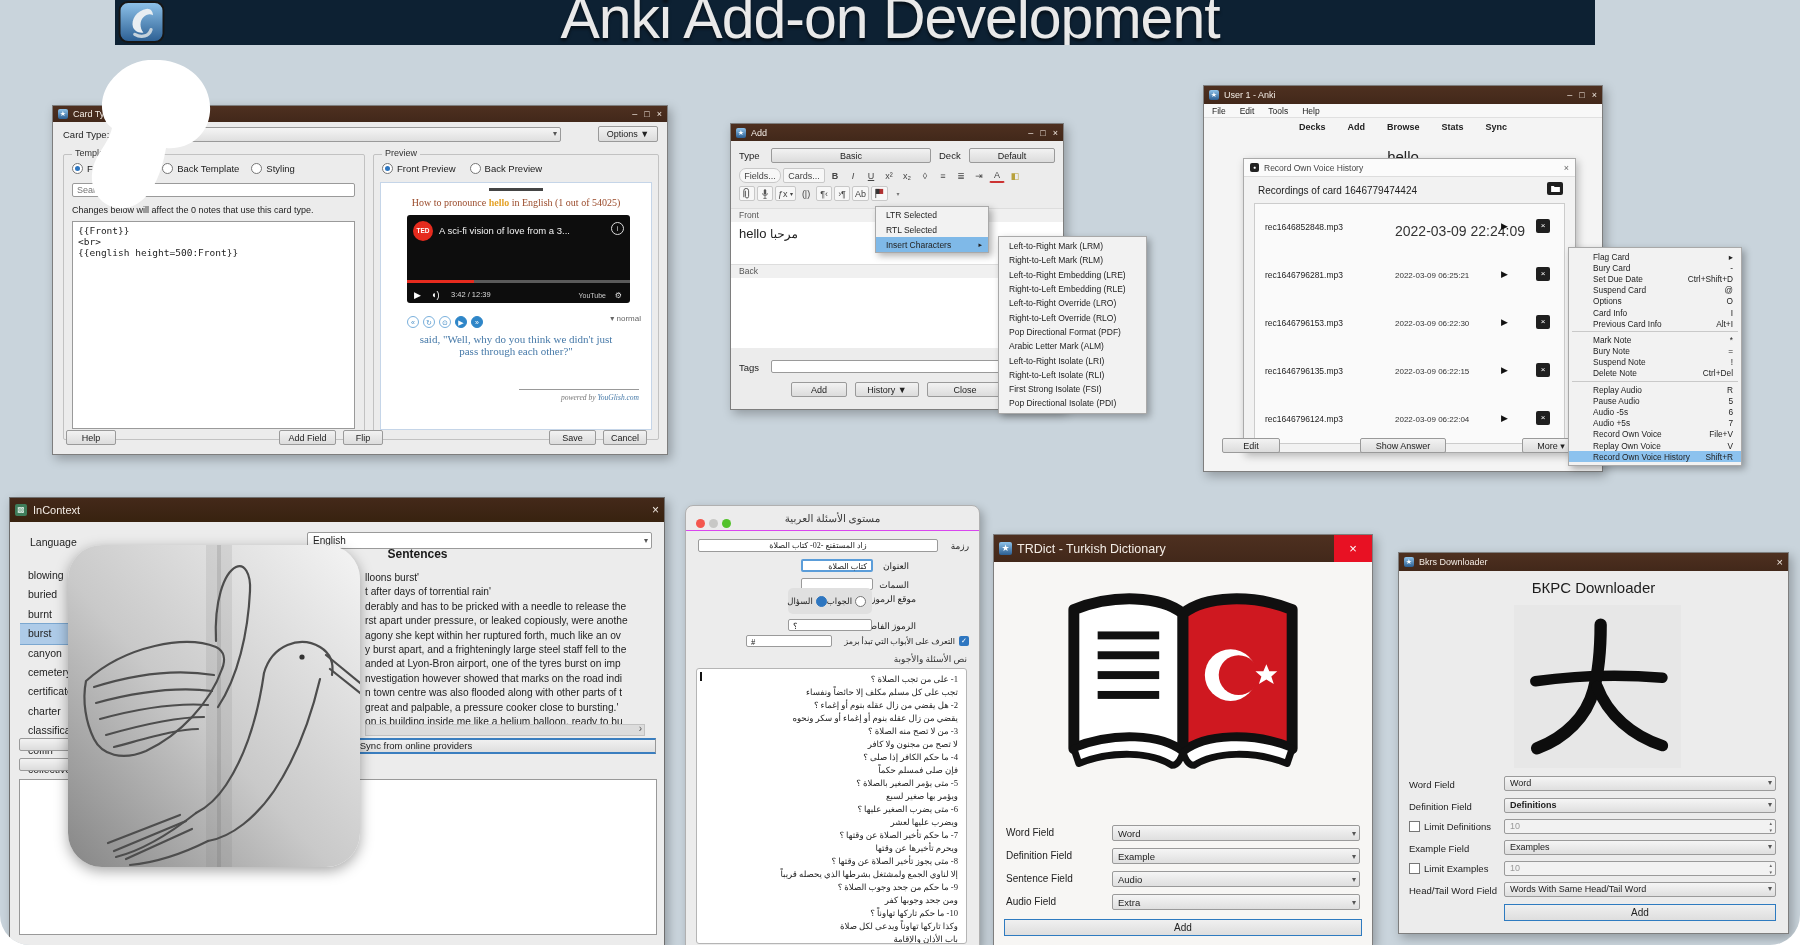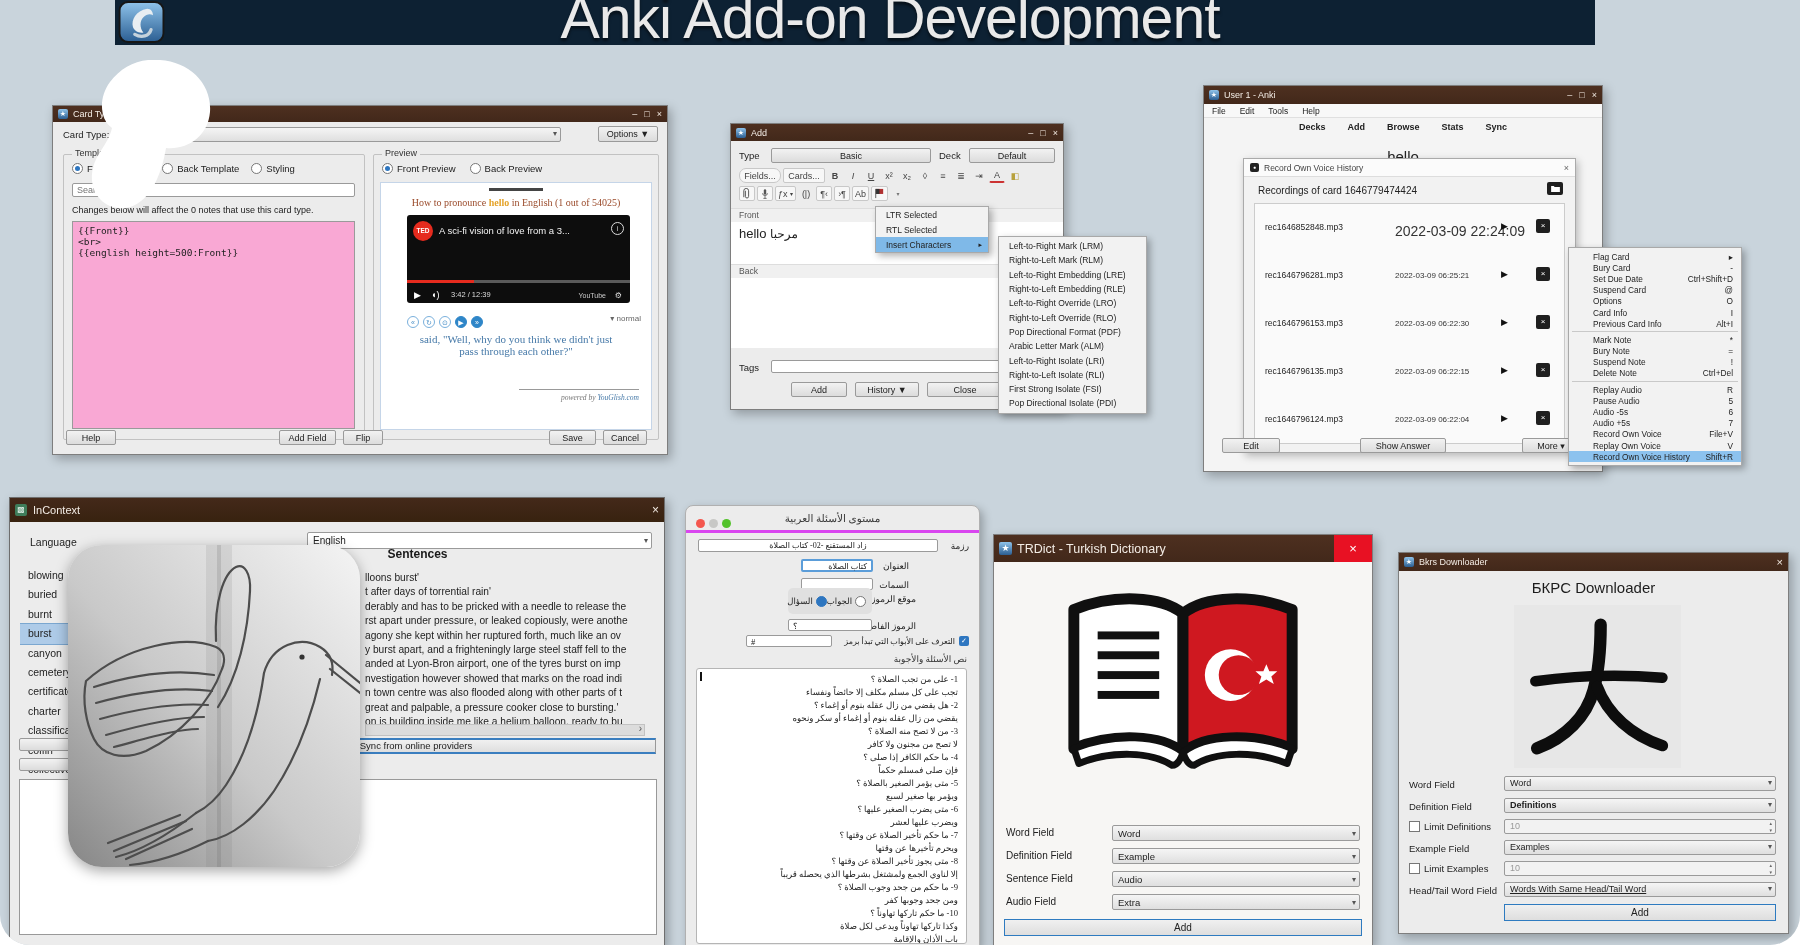--- a/index.html
+++ b/index.html
@@ -101,21 +101,21 @@
             <span class="rdot"></span>
             <span>Back Template</span>
           </span>
         <span class="radio">
             <span class="rdot"></span>
             <span>Styling</span>
           </span>
       </div>
       <input class="inp" style="left: 8px; top: 28px; width: 283px; height: 14px;" placeholder="Search">
       <div class="lbl" style="left:8px;top:50px;font-size:9px;">Changes below will affect the 0 notes that use this card type.</div>
-      <div class="mono" style="position:absolute;left:8px;top:66px;width:283px;height:208px;background:#f9a8d4;border:1px solid #9a9a9a;font-size:9.5px;color:#222;padding:3px 5px;box-sizing:border-box;">
+      <div class="mono" style="position:absolute;left:8px;top:66px;width:283px;height:208px;background:#ffffff;border:1px solid #9a9a9a;font-size:9.5px;color:#222;padding:3px 5px;box-sizing:border-box;">
 
       <div>{{Front}}</div>
           <div>&lt;br&gt;</div>
           <div>{{english height=500:Front}}</div>
         </div>
     </div>
 
     <div class="groupbox" style="left:320px;top:48px;width:284px;height:284px;">
       <span class="gb-lab">Preview</span>
       <div style="position:absolute;left:8px;top:8px;display:flex;gap:14px;">
@@ -544,21 +544,21 @@
         <path d="M140 296 C 112 310 84 318 62 320"></path>
         <path d="M118 276 L 46 306"></path>
         <path d="M124 284 L 58 314"></path>
         <path d="M112 270 L 40 298"></path>
       </g>
       <circle cx="234" cy="112" r="2.6" fill="#333"></circle>
     </svg>
   </div>
 
   <div class="win ar" style="left:685px;top:505px;width:293px;height:440px;background:#ececec;border:1px solid #b0b0b0;border-radius:8px 8px 0 0;">
-    <div style="position:absolute;left:0;top:0;right:0;height:24px;border-bottom:3px solid #d946ef;direction:ltr;">
+    <div style="position:absolute;left:0;top:0;right:0;height:24px;border-bottom:1px solid #d946ef;direction:ltr;">
       <span style="position:absolute;left:10px;top:8px;">
         <span class="macdot" style="background:#f4574e;"></span><span class="macdot" style="background:#c8c8c6;"></span><span class="macdot" style="background:#53c22b;"></span>
       </span>
       <span style="position:absolute;left:0;right:0;top:6px;text-align:center;font-size:10.5px;color:#3a3a3a;">مستوى الأسئلة العربية</span>
     </div>
     <div class="lbl ar" style="right:10px;top:35px;font-size:9px;">رزمة</div>
     <div class="inp ar" style="left:12px;top:33px;width:240px;height:13px;text-align:center;font-size:8px;">زاد المستقنع -02- كتاب الصلاة</div>
     <div class="lbl ar" style="right:70px;top:55px;font-size:9px;">العنوان</div>
     <div class="inp ar" style="left:115px;top:53px;width:72px;height:13px;font-size:8px;border:2px solid #5b9dd9;">كتاب الصلاة</div>
     <div class="lbl ar" style="right:70px;top:74px;font-size:9px;">السمات</div>
@@ -677,21 +677,21 @@
       </div>
     <div class="sel" style="left:105px;top:266px;width:272px;height:15px;color:#9a9a9a;background:#f2f2f2;"><span>10</span><span style="position:absolute;right:3px;top:0;font-size:5px;color:#666;line-height:7px;"><span>▴</span><br><span>▾</span></span></div>
     <div class="lbl" style="left:10px;top:290px;">Example Field</div>
     <div class="sel" style="left:105px;top:287px;width:272px;height:15px;"><span>Examples</span><span class="car">▾</span></div>
     <div style="position:absolute;left:10px;top:310px;display:flex;align-items:center;font-size:9.5px;color:#222;">
         <span class="cb"></span>
         <span>Limit Examples</span>
       </div>
     <div class="sel" style="left:105px;top:308px;width:272px;height:15px;color:#9a9a9a;background:#f2f2f2;"><span>10</span><span style="position:absolute;right:3px;top:0;font-size:5px;color:#666;line-height:7px;"><span>▴</span><br><span>▾</span></span></div>
     <div class="lbl" style="left:10px;top:332px;">Head/Tail Word Field</div>
-    <div class="sel" style="left:105px;top:329px;width:272px;height:15px;text-decoration:underline;"><span>Words With Same Head/Tail Word</span><span class="car">▾</span></div>
+    <div class="sel" style="left:105px;top:329px;width:272px;height:15px;"><span>Words With Same Head/Tail Word</span><span class="car">▾</span></div>
     <div style="position:absolute;left:105px;top:351px;width:272px;height:17px;background:linear-gradient(#f0f0f0,#dedede);border:1px solid #2e7bc0;text-align:center;font-size:10px;color:#222;line-height:16px;box-sizing:border-box;"><span>Add</span></div>
   </div>
 
   <div class="abs" style="left:88px;top:60px;z-index:50;">
     <svg width="126" height="157" viewBox="0 0 126 157">
       <path d="M 72 0 C 102 2 124 24 122 52 C 120 76 100 90 78 88 C 74 112 64 140 42 147 C 20 153 2 136 4 114 C 6 94 20 86 24 68 C 12 60 10 38 22 22 C 34 6 52 -2 72 0 Z" fill="#ffffff"></path>
     </svg>
   </div>
 
 </div>

